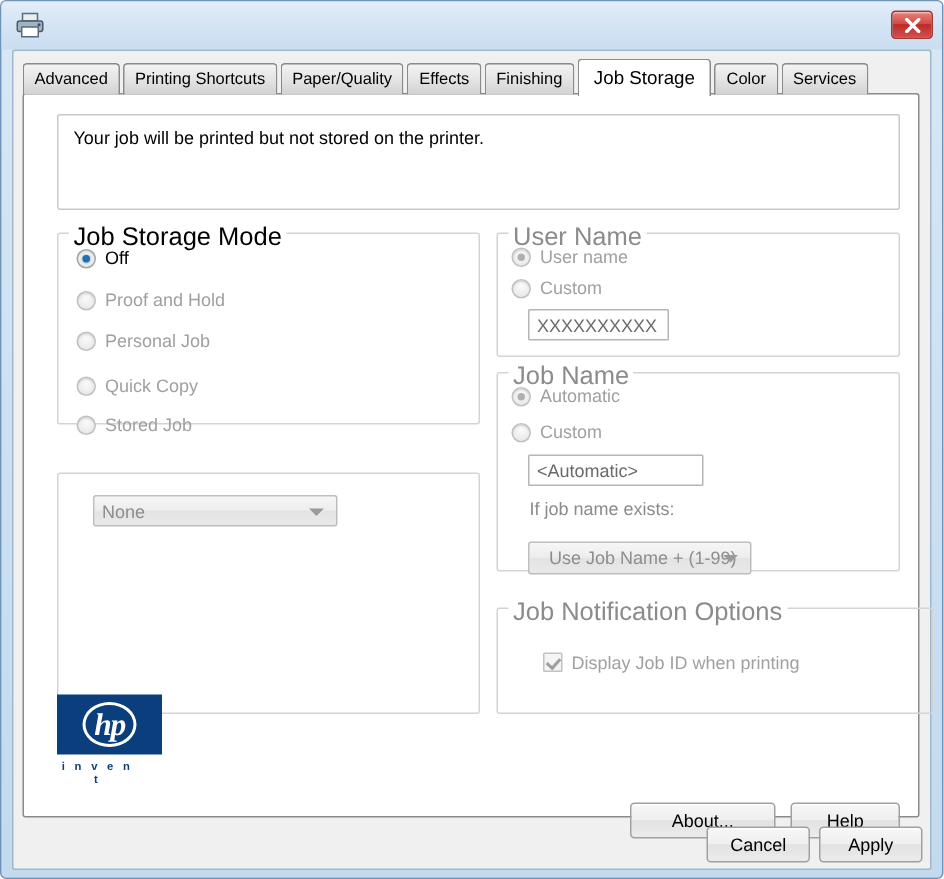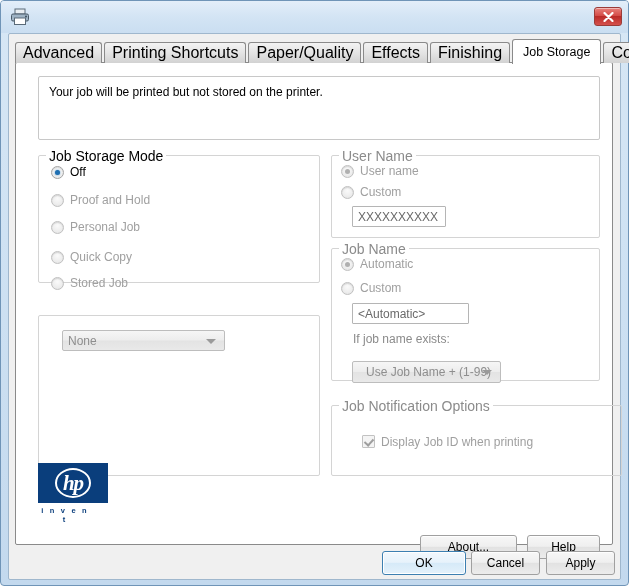--- a/index.html
+++ b/index.html
@@ -72,21 +72,21 @@
     z-index: 5;
   }
   .tab {
     height: 21px;
     padding: 0 7px;
     background: linear-gradient(to bottom, #f3f3f3 0%, #e4e4e4 50%, #d2d2d2 100%);
     border: 1px solid #8a8a8a;
     border-bottom: none;
     border-top-left-radius: 3px;
     border-top-right-radius: 3px;
-    font-size: 16px;
+    font-size: 11px;
     color: #000;
     display: flex; align-items: center;
     margin-right: 2px;
     cursor: pointer;
     white-space: nowrap;
     line-height: 1;
   }
   .tab.active {
     height: 25px;
     background: #ffffff;
@@ -129,21 +129,21 @@
     position: absolute;
     border: 1px solid #d4d4d4;
     border-radius: 2px;
     background: transparent;
   }
   .group > .legend {
     position: absolute;
     top: -8px; left: 7px;
     background: #ffffff;
     padding: 0 3px;
-    font-size: 14px;
+    font-size: 17px;
     color: #000;
     white-space: nowrap;
   }
   .group.disabled > .legend { color: #8b8b8b; }
 
   
   .radio-row {
     position: absolute;
     display: flex;
     align-items: center;
@@ -453,23 +453,20 @@
 
       <div class="btn" style="left:404px; top:472px; width:97px; height:24px;">
         <span>About...</span>
       </div>
       <div class="btn" style="left:511px; top:472px; width:73px; height:24px;">
         <span>Help</span>
       </div>
 
     </div>
 
-    <div class="btn default" style="left:373px; top:517px; width:84px; height:24px;">
-      <span>OK</span>
-    </div>
     <div class="btn" style="left:462px; top:517px; width:69px; height:24px;">
       <span>Cancel</span>
     </div>
     <div class="btn" style="left:537px; top:517px; width:69px; height:24px;">
       <span>Apply</span>
     </div>
 
   </div>
 </div>
 

